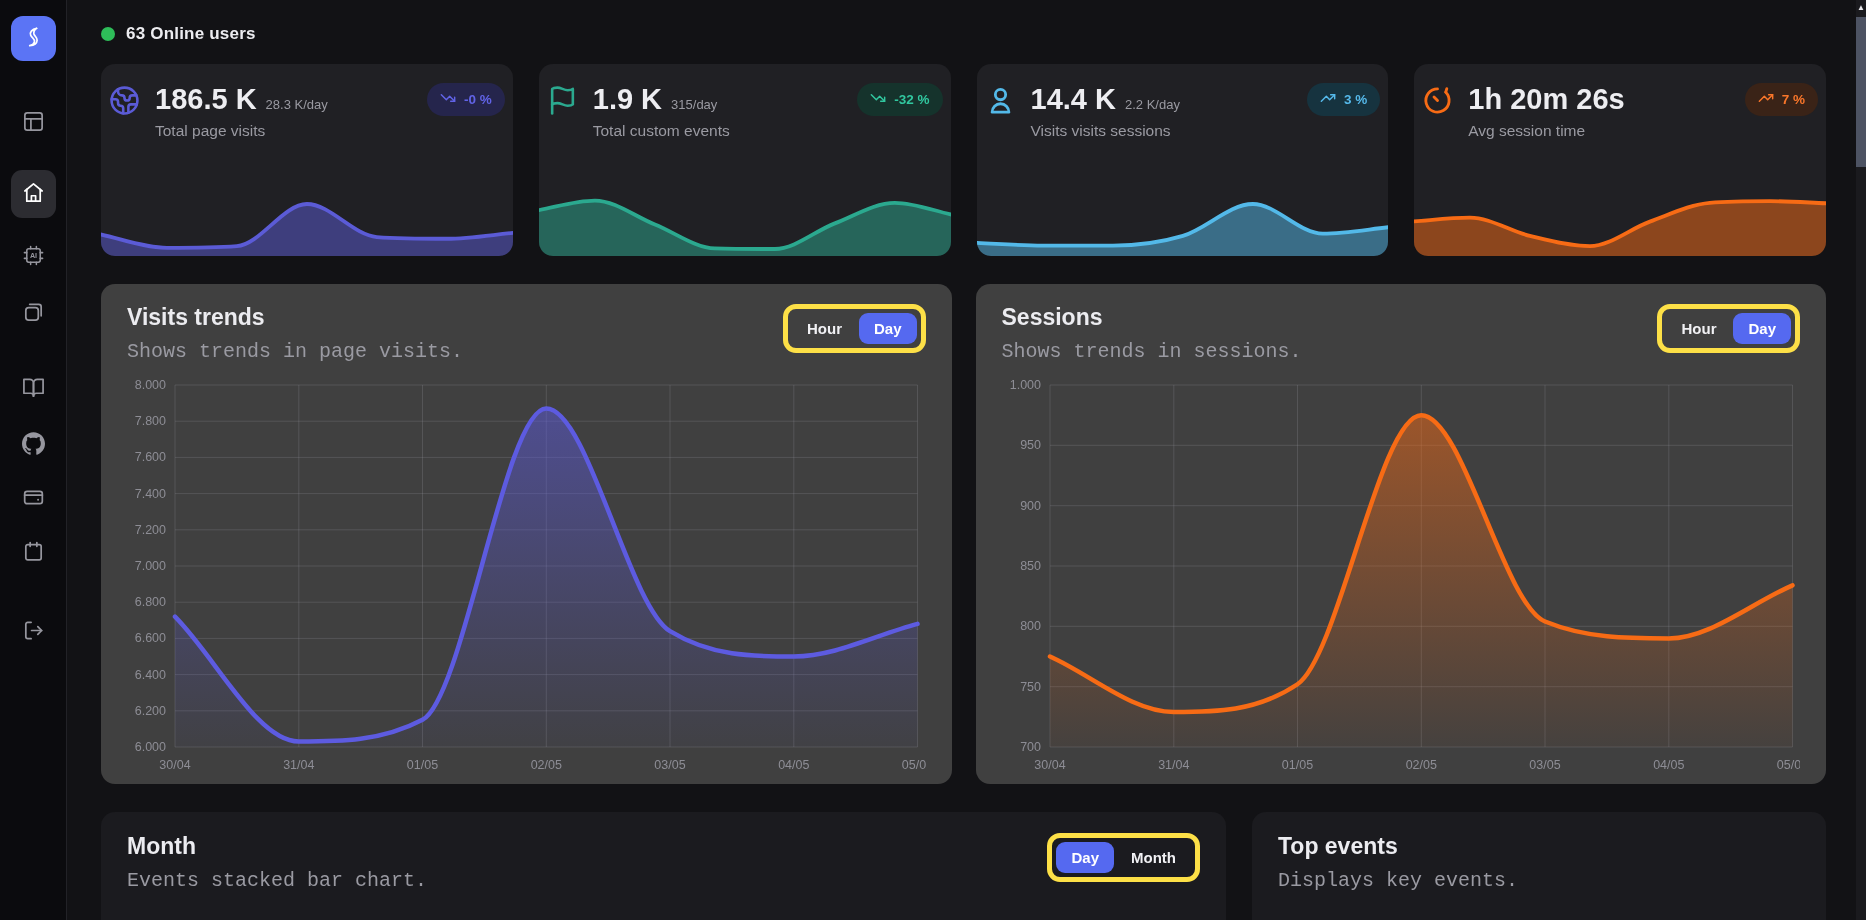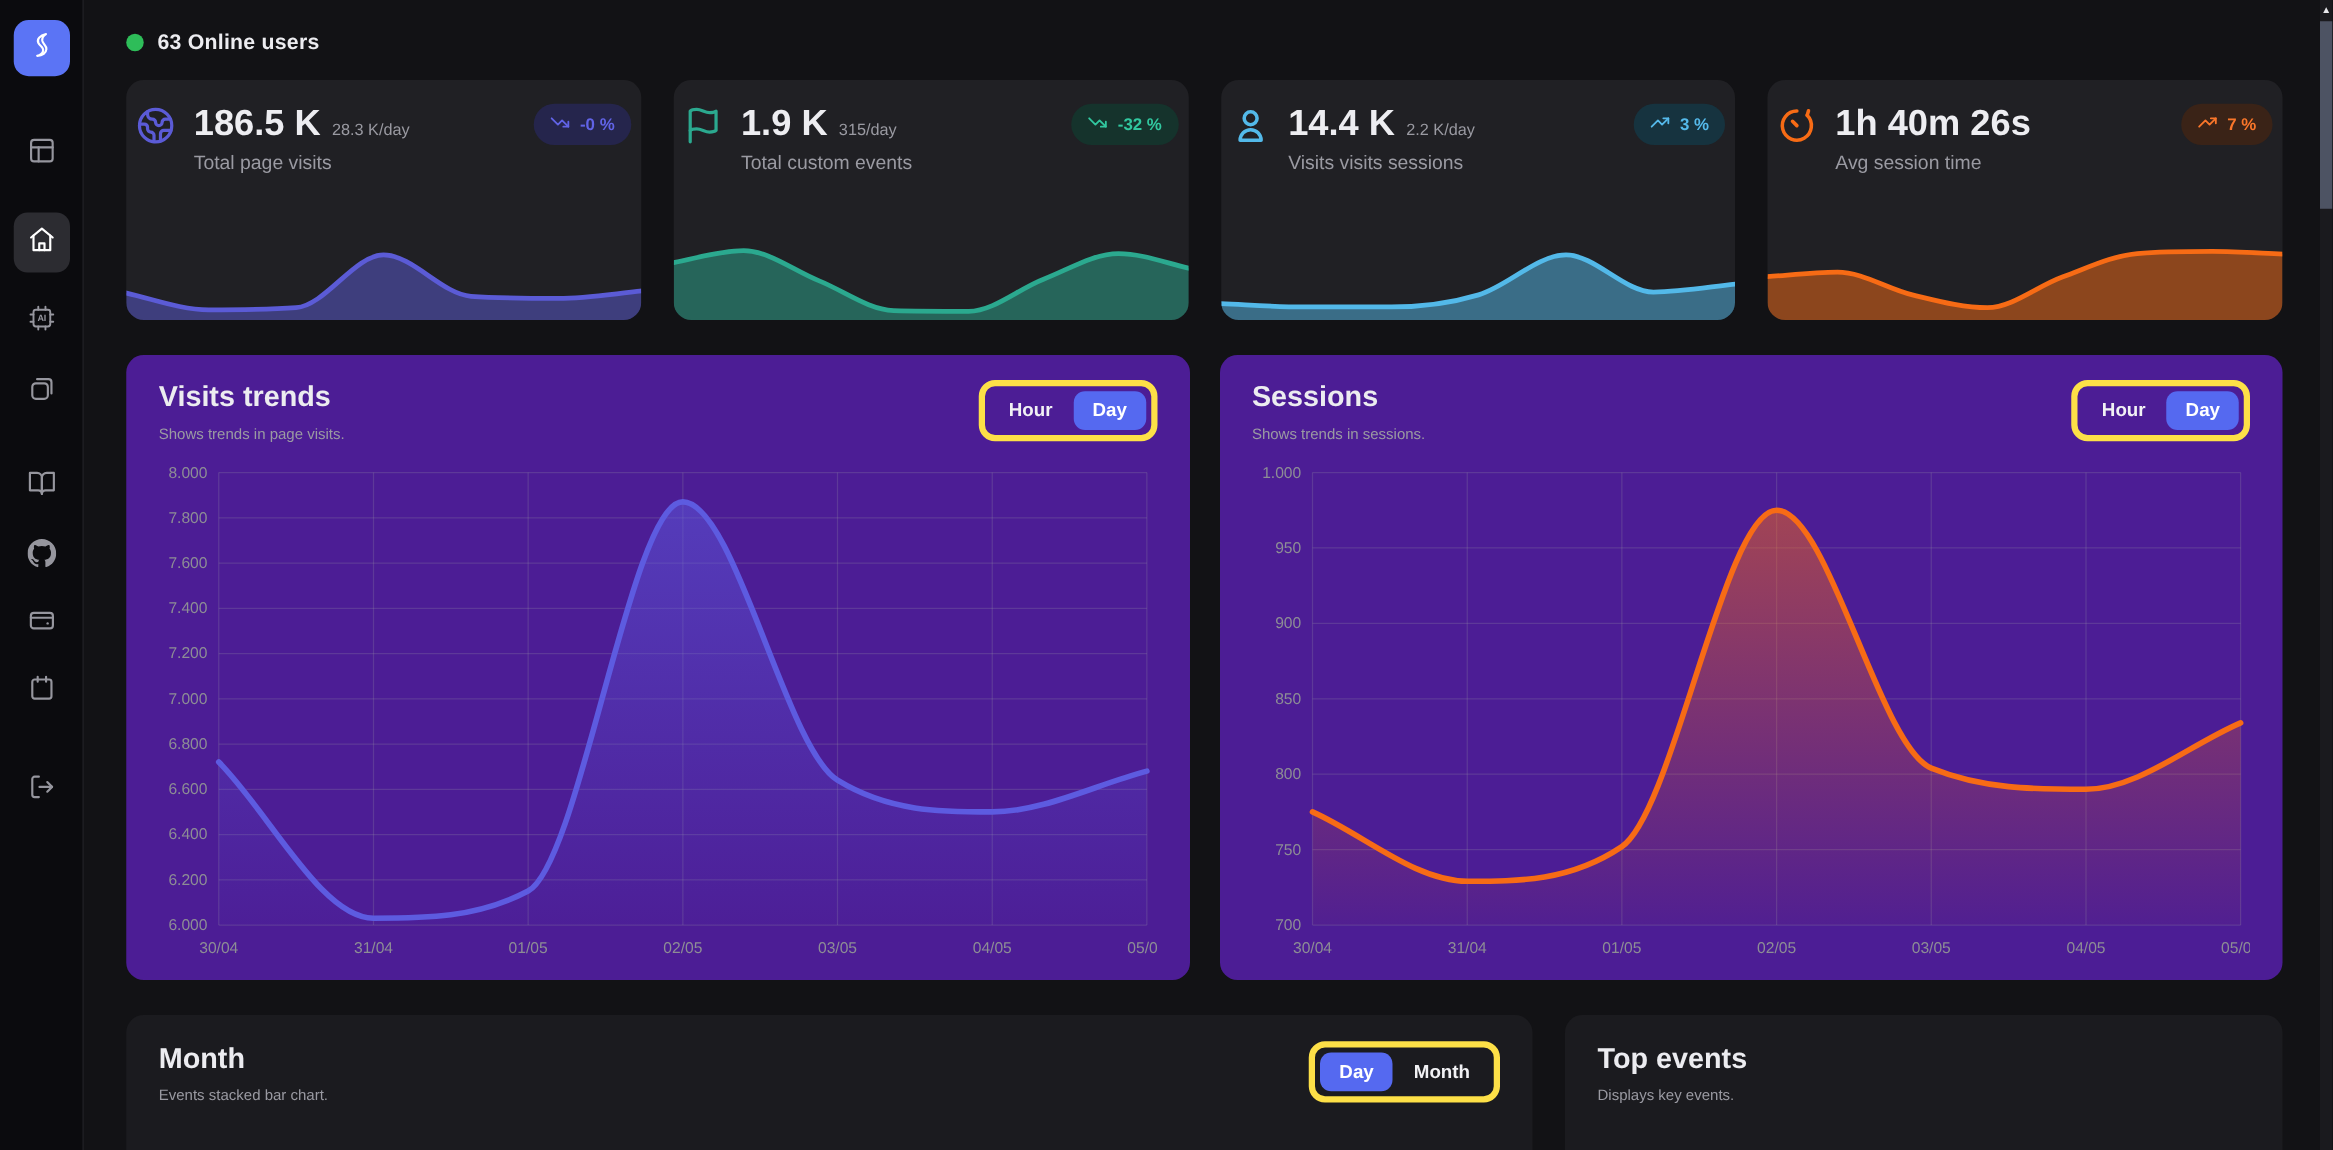--- a/index.html
+++ b/index.html
@@ -56,26 +56,26 @@
     margin-left:auto; display:flex; align-items:center; gap:8px;
     border-radius:999px; padding:7px 13px; font-size:13.5px; font-weight:600;
   }
   .stat-badge svg { width:16px; height:16px; }
   .spark { position:absolute; left:0; right:0; bottom:0; height:66px; }
   .spark svg { width:100%; height:100%; display:block; }
 
   
   .charts-row { display:grid; grid-template-columns:1fr 1fr; gap:24px; margin-top:28px; }
   .chart-card {
-    height:500px; background:#4c1d95; border-radius:14px;
+    height:500px; background:#404040; border-radius:14px;
     padding:20px 26px 12px; display:flex; flex-direction:column;
   }
   .chart-head { display:flex; justify-content:space-between; align-items:flex-start; }
   .chart-title { font-size:23px; font-weight:700; }
-  .chart-subtitle { font-size:12px; color:#9a9aa2; margin-top:9px; }
+  .chart-subtitle { font-size:20px; color:#9a9aa2; margin-top:9px;font-family:Liberation Mono, monospace; }
   .toggle {
     display:flex; align-items:center; border:5px solid #fde047; border-radius:13px;
     padding:4px; gap:2px; background:transparent;
   }
   .toggle-btn {
     border:none; background:transparent; color:#f1f1f4; font-weight:700;
     font-size:15px; padding:7px 15px; border-radius:9px; cursor:pointer;
     font-family:inherit;
   }
   .toggle-btn.active { background:#5569f0; color:#ffffff; }
@@ -313,21 +313,21 @@
         <div class="stat-top">
           <span class="stat-icon" style="color:#f76b15">
             <svg viewBox="0 0 24 24" fill="none" stroke="currentColor" stroke-width="2.2" stroke-linecap="round" stroke-linejoin="round">
               <path d="M12 3a9 9 0 1 0 6.36 2.64"></path>
                 <path d="M18.4 5.6 19.2 2.8"></path>
                 <path d="M12 12 9.3 9.3"></path>
             </svg>
           </span>
           <div>
             <div class="stat-mid">
-              <span class="stat-value">1h 40m 26s</span>
+              <span class="stat-value">1h 20m 26s</span>
               <span class="stat-perday"></span>
             </div>
             <div class="stat-label">Avg session time</div>
           </div>
           <span class="stat-badge" style="color:#f9762a;background:#3a2317">
             <span>
               <svg viewBox="0 0 24 24" fill="none" stroke="currentColor" stroke-width="2.2" stroke-linecap="round" stroke-linejoin="round">
                   <path d="M22 7l-7.5 7.5-5-5L2 17"></path>
                   <path d="M16 7h6v6"></path>
                 </svg>

